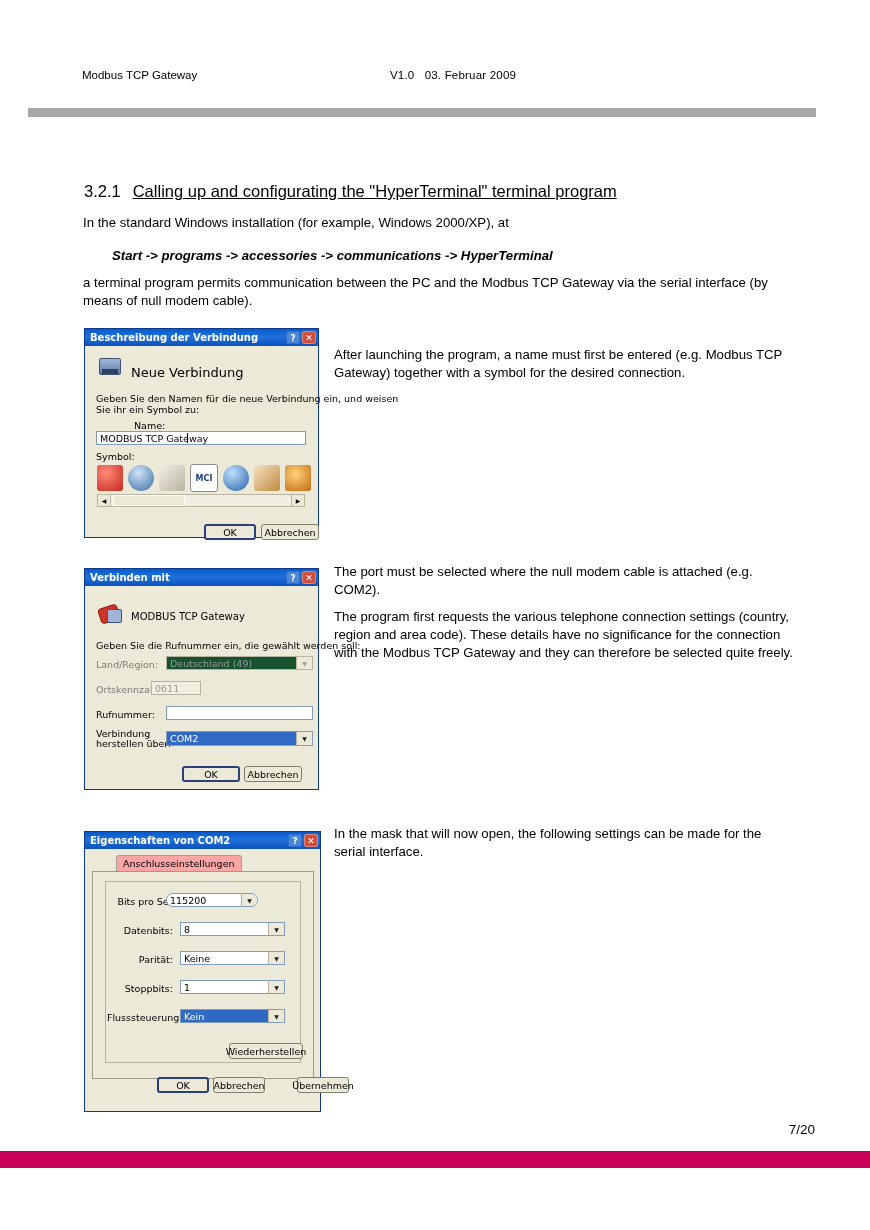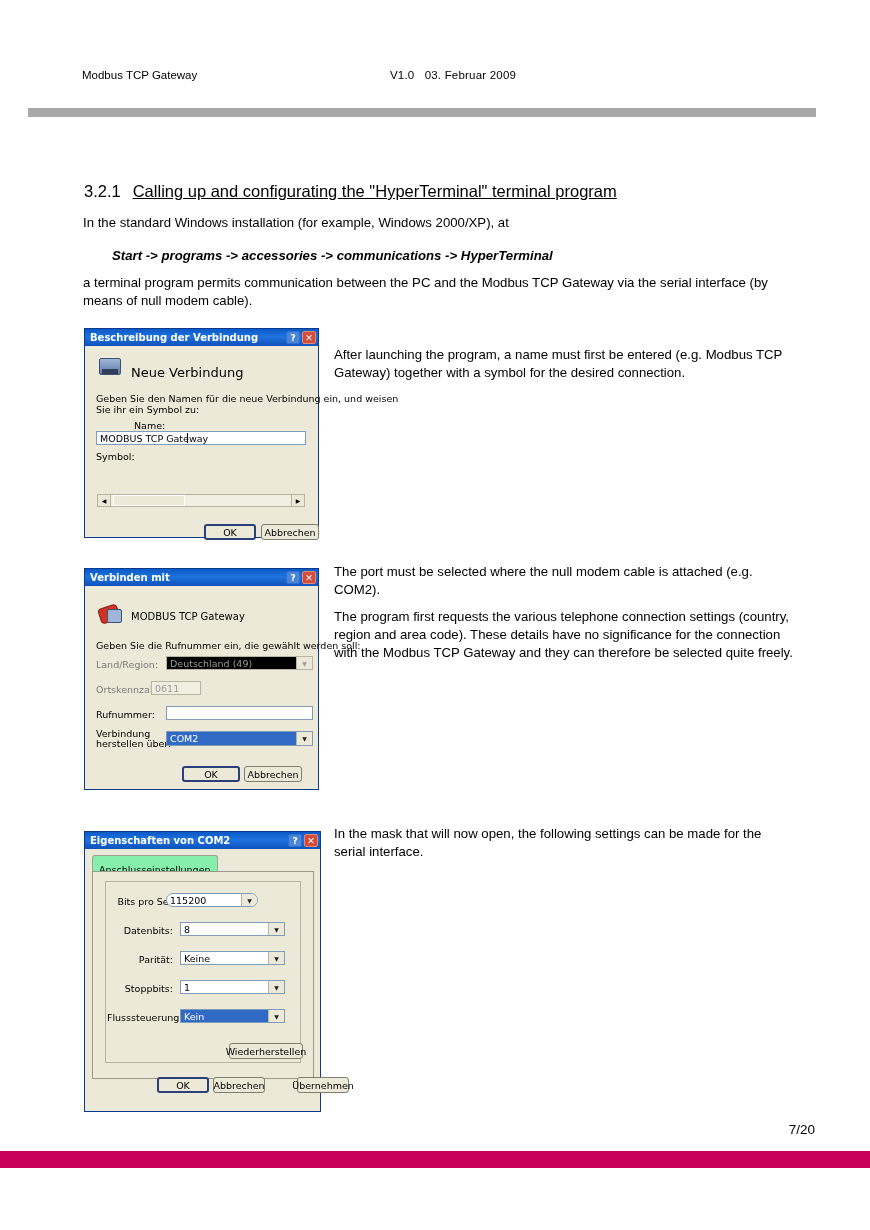--- a/index.html
+++ b/index.html
@@ -217,21 +217,21 @@
     position: absolute;
     background: #ffffff;
     border: 1px solid #7f9db9;
     box-sizing: border-box;
     display: flex;
     align-items: center;
     font-size: 9.5px;
     overflow: hidden;
   }
   .combo .val { flex: 1; padding-left: 3px; white-space: nowrap; }
-  .combo.disabled { background: #000000; border-color: #b9b3a2; }
+  .combo.disabled { background: #14532d; border-color: #b9b3a2; }
   .combo.disabled .val { color: #9a9a9a; }
   .combo.sel .val { background: #316ac5; color: #ffffff; height: 100%; display: flex; align-items: center; }
   .arrow {
     width: 15px;
     align-self: stretch;
     background: #ece9d8;
     border-left: 1px solid #b9b3a2;
     display: flex;
     align-items: center;
     justify-content: center;
@@ -341,25 +341,26 @@
     margin-left: 2px;
   }
 
   .tabstrip {
     position: absolute;
     font-size: 9.5px;
   }
   .tab {
     display: inline-flex;
     align-items: center;
-    padding: 8px 6px;
-    background: #86efac;
+    padding: 2px 6px;
+    background: #fca5a5;
     border: 1px solid #a5a192;
     border-bottom: none;
     border-radius: 3px 3px 0 0;
+    margin-left: 24px;
   }
   .groupbox {
     position: absolute;
     border: 1px solid #b9b3a2;
     box-sizing: border-box;
     background: #ece9d8;
   }
   .panel {
     position: absolute;
     border: 1px solid #9d998b;
@@ -406,20 +407,29 @@
       <div class="lbl" style="left:11px; top:47px;">Geben Sie den Namen für die neue Verbindung ein, und weisen</div>
       <div class="lbl" style="left:11px; top:58px;">Sie ihr ein Symbol zu:</div>
 
       <div class="lbl" style="left:11px; top:74px;padding-left:38px;">Name:</div>
       <div class="fld" style="left:11px; top:85px; width:210px; height:14px;">
         <span>MODBUS TCP Gateway</span>
       </div>
       <div class="caret" style="left:102px; top:87px; height:10px;"></div>
 
       <div class="lbl" style="left:11px; top:105px;">Symbol:</div>
+      <div class="symrow" style="left:12px; top:118px;">
+        <div class="sym s1"></div>
+        <div class="sym s2"></div>
+        <div class="sym s3"></div>
+        <div class="sym s4">MCI</div>
+        <div class="sym s5"></div>
+        <div class="sym s6"></div>
+        <div class="sym s7"></div>
+      </div>
       <div class="scroll" style="left:12px; top:148px; width:208px;">
         <div class="sb">◀</div>
         <div class="thumb"></div>
         <div class="sb right" style="margin-left:auto;">▶</div>
       </div>
 
       <div class="btn default" style="left:119px; top:178px; width:52px; height:16px;">OK</div>
       <div class="btn" style="left:176px; top:178px; width:58px; height:16px;">Abbrechen</div>
     </div>
   </div>

